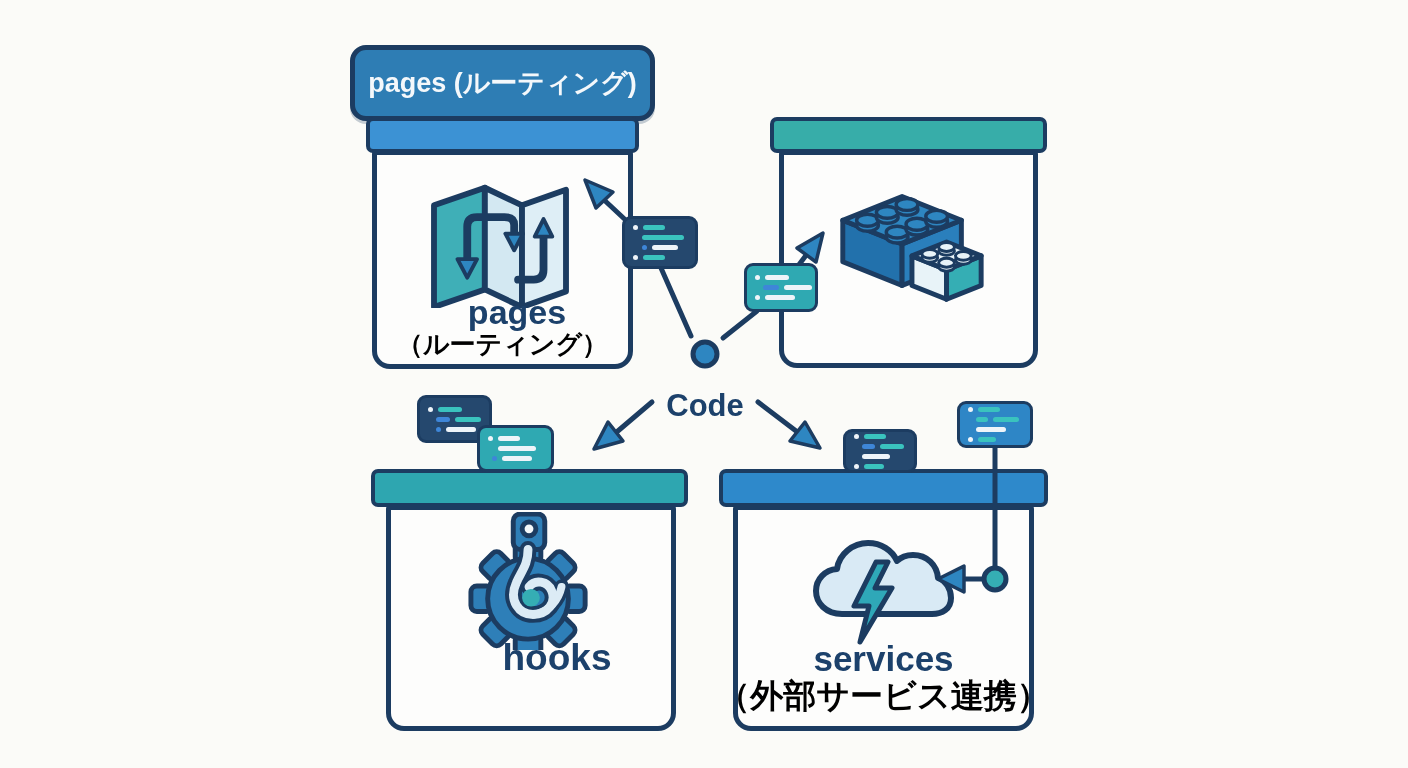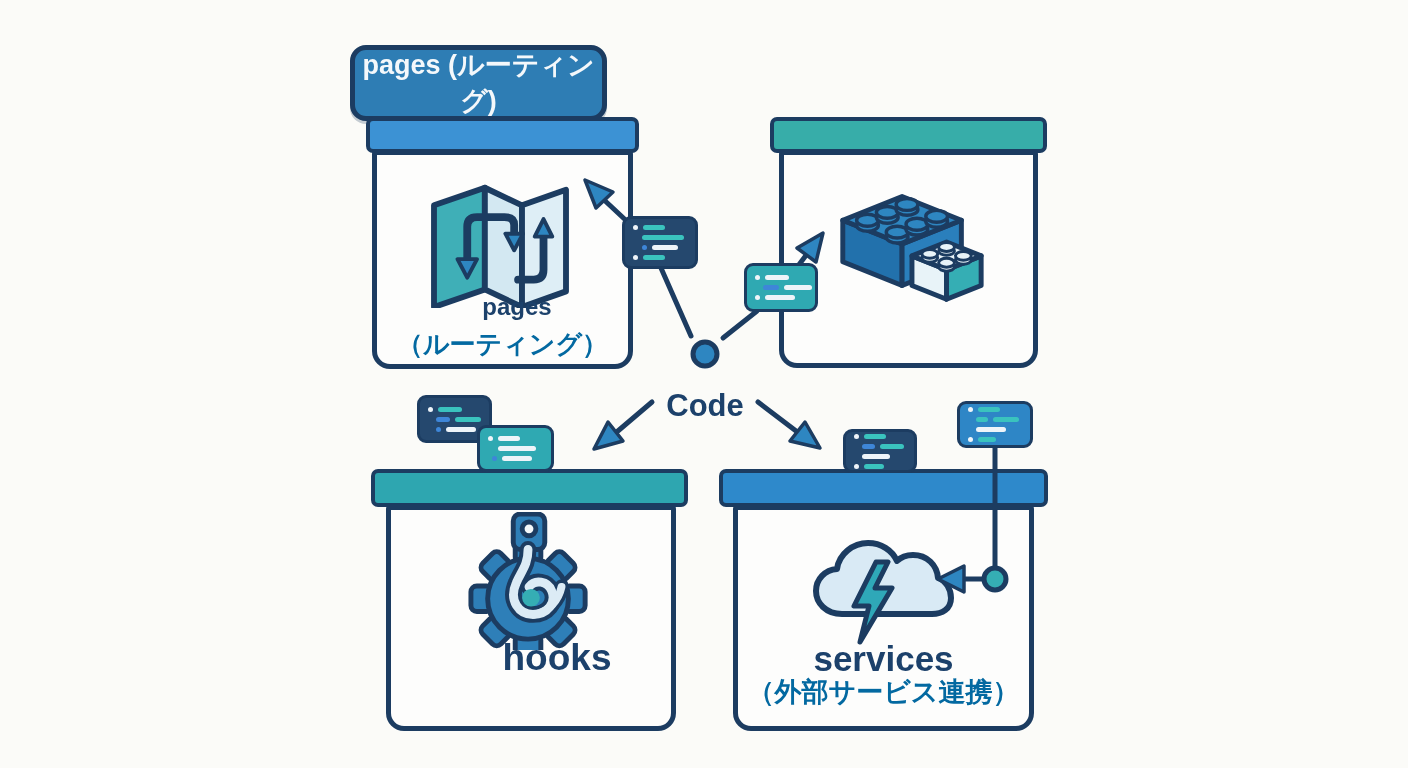--- a/index.html
+++ b/index.html
@@ -21,21 +21,21 @@
   .lid{border:4px solid #1c3c61; border-radius:7px; z-index:2;}
   
   .bodybox{
     background:#fdfdfc; border:5px solid #1c3c61;
     border-radius:4px 4px 18px 18px; z-index:1;
   }
   .biglabel{
     color:#1c416b; font-weight:bold; text-align:center; z-index:3; line-height:1.1;
   }
   .sublabel{
-    color:#0369a1; font-weight:bold; text-align:center; z-index:3; line-height:1.1;
+    color:#000000; font-weight:bold; text-align:center; z-index:3; line-height:1.1;
   }
   
   .snip{
     border:3px solid #1c3c61; border-radius:9px; z-index:6;
     display:flex; flex-direction:column; justify-content:center; gap:5px;
     padding:6px 8px;
   }
   .snip.dark{background:#25486e;}
   .snip.teal{background:#2fa9b2;}
   .snip.blue{background:#2e86c6;}
@@ -50,39 +50,39 @@
   .icon{z-index:3;}
   #code-label{
     color:#1c416b; font-weight:bold; font-size:31px; text-align:center; z-index:6;
   }
 </style>
 </head>
 <body>
 
 <div id="canvas">
 
-  <div class="abs hdr" style="left:350px;top:45px;width:257px;height:76px;">
+  <div class="abs hdr" style="left:350px;top:45px;width:305px;height:76px;">
     <span>pages (ルーティング)</span>
   </div>
   <div class="abs lid" style="left:366px;top:117px;width:273px;height:36px;background:#3c92d4;"></div>
   <div class="abs bodybox" style="left:372px;top:150px;width:261px;height:219px;"></div>
 
   <div class="abs icon" style="left:424px;top:176px;">
     <svg width="152" height="132" viewBox="0 0 155 135">
       <polygon points="10,30 62,12 62,116 10,134" fill="#3fafb7" stroke="#1c3c61" stroke-width="6" stroke-linejoin="round"></polygon>
       <polygon points="62,12 100,30 100,134 62,116" fill="#d3e8f2" stroke="#1c3c61" stroke-width="6" stroke-linejoin="round"></polygon>
       <polygon points="100,30 145,14 145,118 100,134" fill="#deeef6" stroke="#1c3c61" stroke-width="6" stroke-linejoin="round"></polygon>
       <path d="M44,88 V52 Q44,42 54,42 H82 Q92,42 92,50 V58" fill="none" stroke="#1c3c61" stroke-width="8" stroke-linecap="round"></path>
       <path d="M96,106 H112 Q122,106 122,96 V58" fill="none" stroke="#1c3c61" stroke-width="8" stroke-linecap="round"></path>
       <polygon points="44,104 34,85 54,85" fill="#2e86c1" stroke="#1c3c61" stroke-width="4" stroke-linejoin="round"></polygon>
       <polygon points="92,76 83,59 101,59" fill="#2e86c1" stroke="#1c3c61" stroke-width="4" stroke-linejoin="round"></polygon>
       <polygon points="122,44 113,62 131,62" fill="#2e86c1" stroke="#1c3c61" stroke-width="4" stroke-linejoin="round"></polygon>
     </svg>
   </div>
-  <div class="abs biglabel" style="left:372px;top:294px;width:290px;font-size:24px;">pages</div>
+  <div class="abs biglabel" style="left:372px;top:294px;width:290px;font-size:34px;">pages</div>
   <div class="abs sublabel" style="left:362px;top:330px;width:281px;font-size:26px;">（ルーティング）</div>
 
   <div class="abs lid" style="left:770px;top:117px;width:277px;height:36px;background:#37ada9;"></div>
   <div class="abs bodybox" style="left:779px;top:150px;width:259px;height:218px;"></div>
 
   <div class="abs icon" style="left:825px;top:178px;">
     <svg width="168" height="130" viewBox="0 0 170 130">
 
       <polygon points="18,42 78,66 78,108 18,84" fill="#2271ac" stroke="#1c3c61" stroke-width="5" stroke-linejoin="round"></polygon>
       <polygon points="78,66 138,42 138,84 78,108" fill="#2a7fbc" stroke="#1c3c61" stroke-width="5" stroke-linejoin="round"></polygon>
@@ -152,21 +152,21 @@
   <div class="abs lid" style="left:719px;top:469px;width:329px;height:38px;background:#2e89cb;"></div>
   <div class="abs bodybox" style="left:733px;top:505px;width:301px;height:226px;"></div>
 
   <div class="abs icon" style="left:806px;top:522px;">
     <svg width="150" height="130" viewBox="0 0 150 130">
       <path d="M36,92 C20,92 10,81 10,69 C10,57 19,48 31,47 C33,32 47,21 62,21 C75,21 86,28 91,39 C95,35 101,33 107,33 C121,33 131,43 132,56 C140,59 145,67 145,76 C145,87 136,92 126,92 Z" fill="#d9eaf5" stroke="#1c3c61" stroke-width="6" stroke-linejoin="round"></path>
       <polygon points="70,40 48,84 63,84 54,120 86,66 69,66 82,40" fill="#2fa8b8" stroke="#1c3c61" stroke-width="5" stroke-linejoin="round"></polygon>
     </svg>
   </div>
   <div class="abs biglabel" style="left:733px;top:640px;width:301px;font-size:35px;">services</div>
-  <div class="abs sublabel" style="left:713px;top:678px;width:341px;font-size:27px;">（外部サービス連携）</div>
+  <div class="abs sublabel" style="left:713px;top:678px;width:341px;font-size:33px;">（外部サービス連携）</div>
 
   <svg id="overlay" width="1408" height="768">
     <g stroke="#1c3c61" stroke-width="5" stroke-linecap="round" fill="none">
       <line x1="632" y1="226" x2="602" y2="198"></line>
       <line x1="786" y1="282" x2="810" y2="250"></line>
       <line x1="661" y1="268" x2="691" y2="336"></line>
       <line x1="757" y1="311" x2="723" y2="338"></line>
       <line x1="652" y1="402" x2="612" y2="436"></line>
       <line x1="758" y1="402" x2="800" y2="434"></line>
       <line x1="995" y1="446" x2="995" y2="566"></line>

